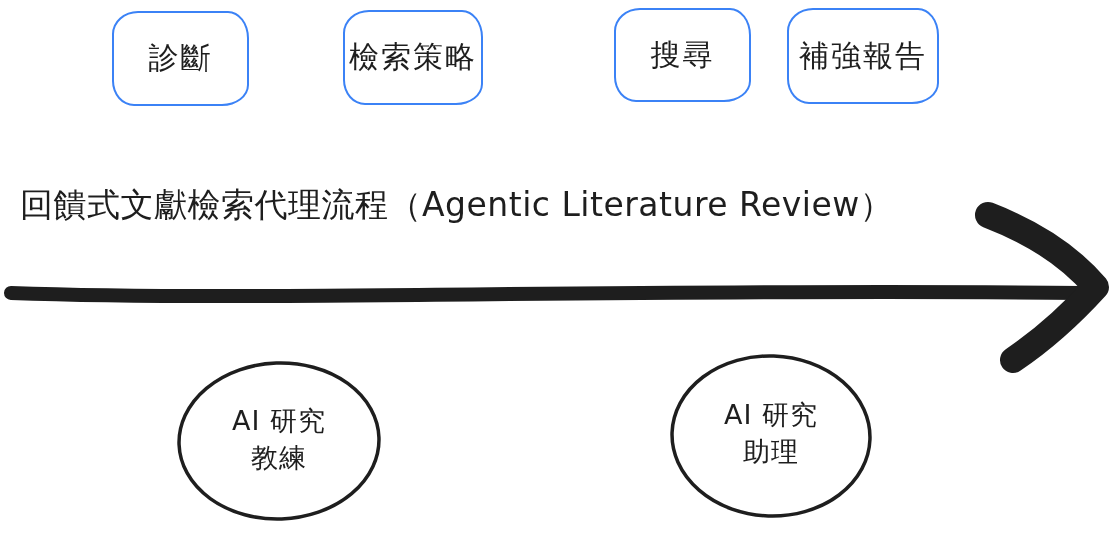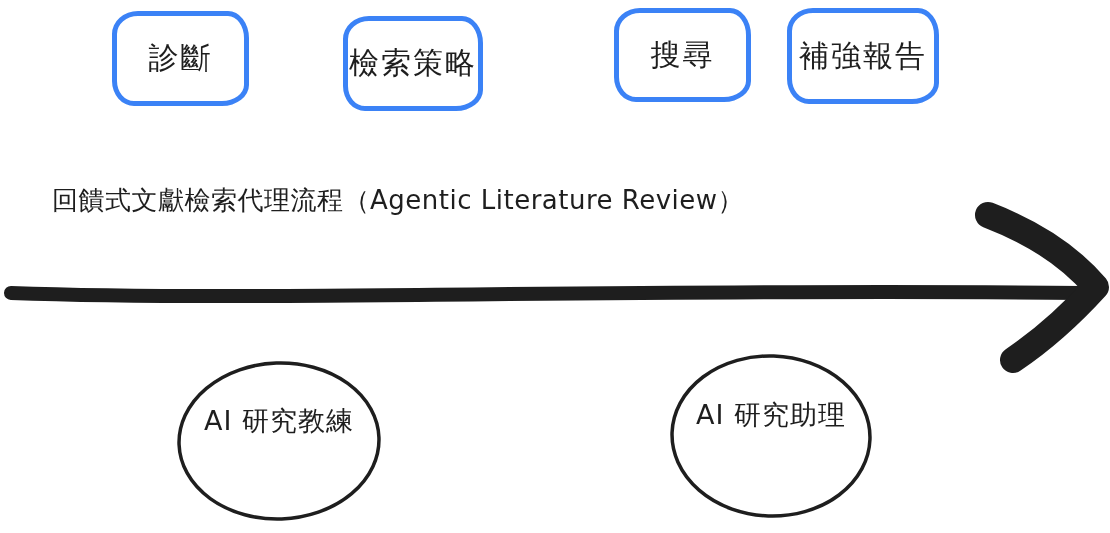--- a/index.html
+++ b/index.html
@@ -18,46 +18,45 @@
   }
   .svg-layer {
     position: absolute;
     left: 0;
     top: 0;
     width: 1110px;
     height: 533px;
   }
   .step-box {
     position: absolute;
-    border: 5px solid #3b82f6;
+    border: 2px solid #3b82f6;
     border-radius: 26px 21px 27px 22px / 23px 27px 21px 25px;
     background: #ffffff;
     display: flex;
     align-items: center;
     justify-content: center;
     box-sizing: border-box;
   }
   .step-box .label {
     font-size: 30px;
     letter-spacing: 2px;
     white-space: nowrap;
   }
   .diagram-title {
     position: absolute;
     left: 20px;
     top: 183px;
-    font-size: 26px;
+    font-size: 33px;
     letter-spacing: 0.5px;
     white-space: nowrap;
-    margin-left: 32px;
   }
   .actor-label {
     position: absolute;
     display: flex;
-    flex-direction: row;
+    flex-direction: column;
     align-items: center;
     justify-content: center;
     text-align: center;
     font-size: 27px;
     line-height: 37px;
     letter-spacing: 1px;
   }
   .actor-label-left  { left: 179px; top: 402px; width: 200px; }
   .actor-label-right { left: 671px; top: 396px; width: 200px; }
 </style>
@@ -74,21 +73,21 @@
 
     <ellipse cx="279" cy="441" rx="100" ry="78" fill="none" stroke="#1e1e1e" stroke-width="3.5" transform="rotate(-2 279 441)"></ellipse>
 
     <ellipse cx="771" cy="436" rx="99" ry="80" fill="none" stroke="#1e1e1e" stroke-width="3.5" transform="rotate(2 771 436)"></ellipse>
   </svg>
 
   <div class="step-box" style="left:112px; top:11px; width:137px; height:95px;">
     <span class="label">診斷</span>
   </div>
 
-  <div class="step-box" style="left:343px; top:16px; width:140px; height:95px;">
+  <div class="step-box" style="left:343px; top:10px; width:140px; height:95px;">
     <span class="label">檢索策略</span>
   </div>
 
   <div class="step-box" style="left:571px; top:8px; width:137px; height:94px;margin-left:43px;">
     <span class="label">搜尋</span>
   </div>
 
   <div class="step-box" style="left:787px; top:8px; width:152px; height:96px;">
     <span class="label">補強報告</span>
   </div>

